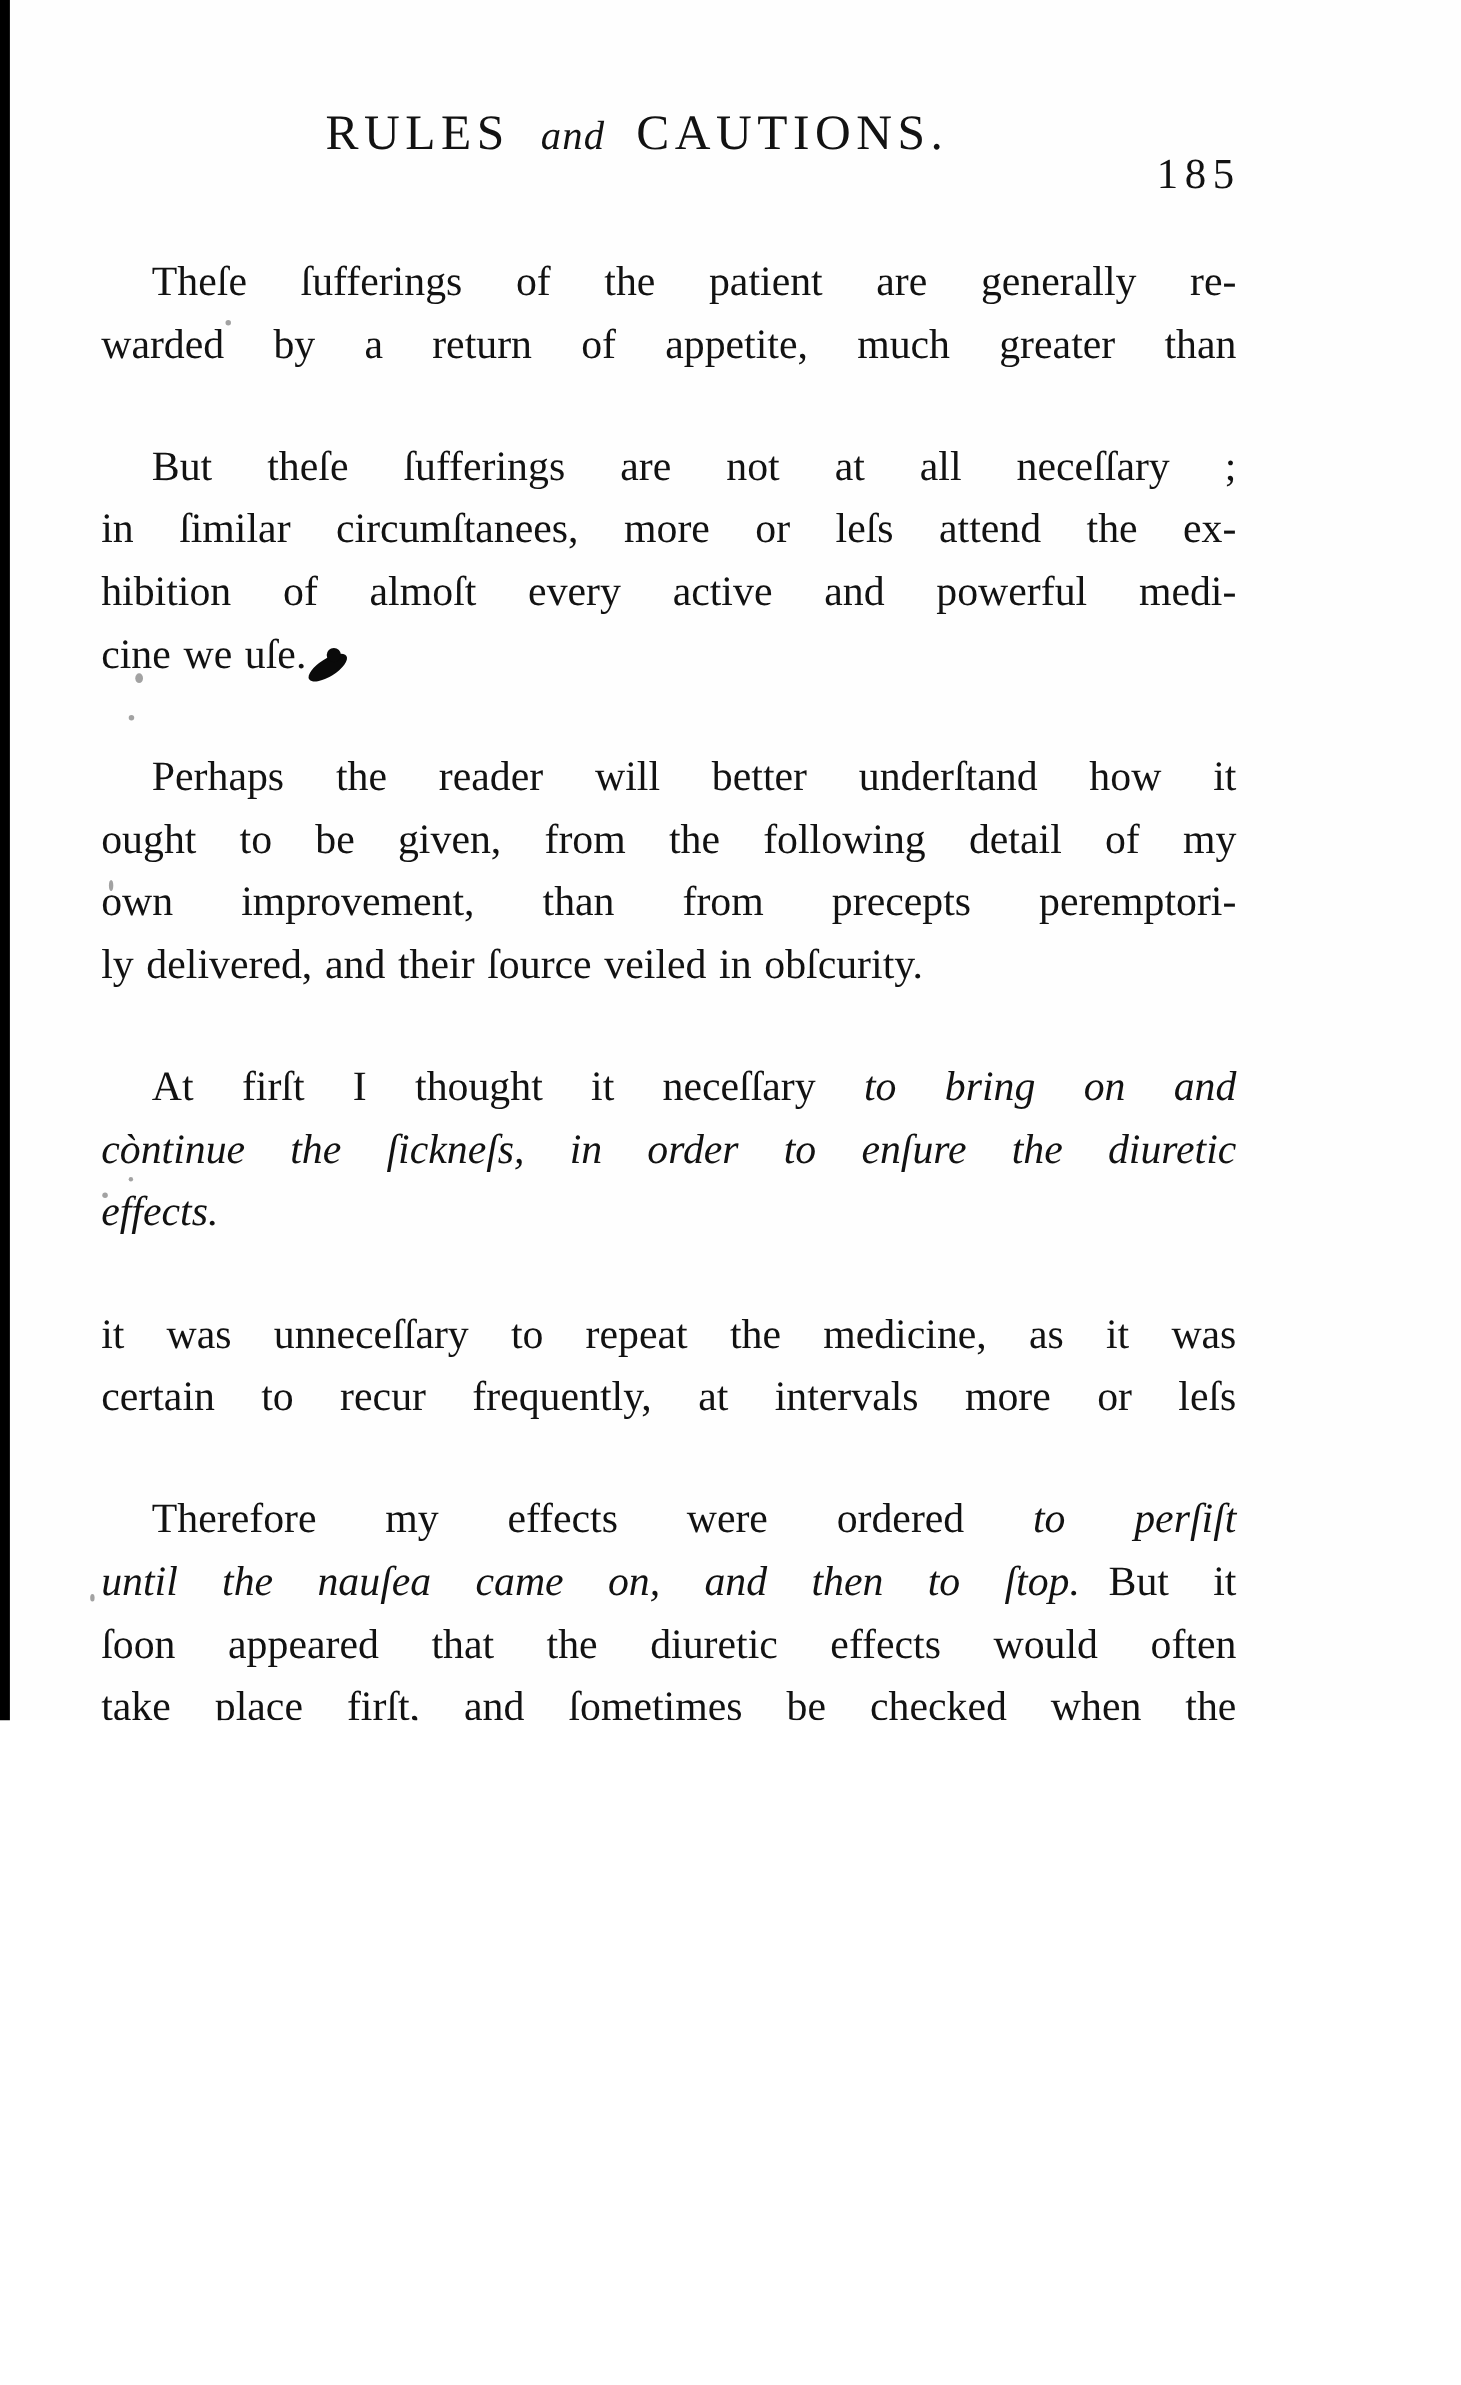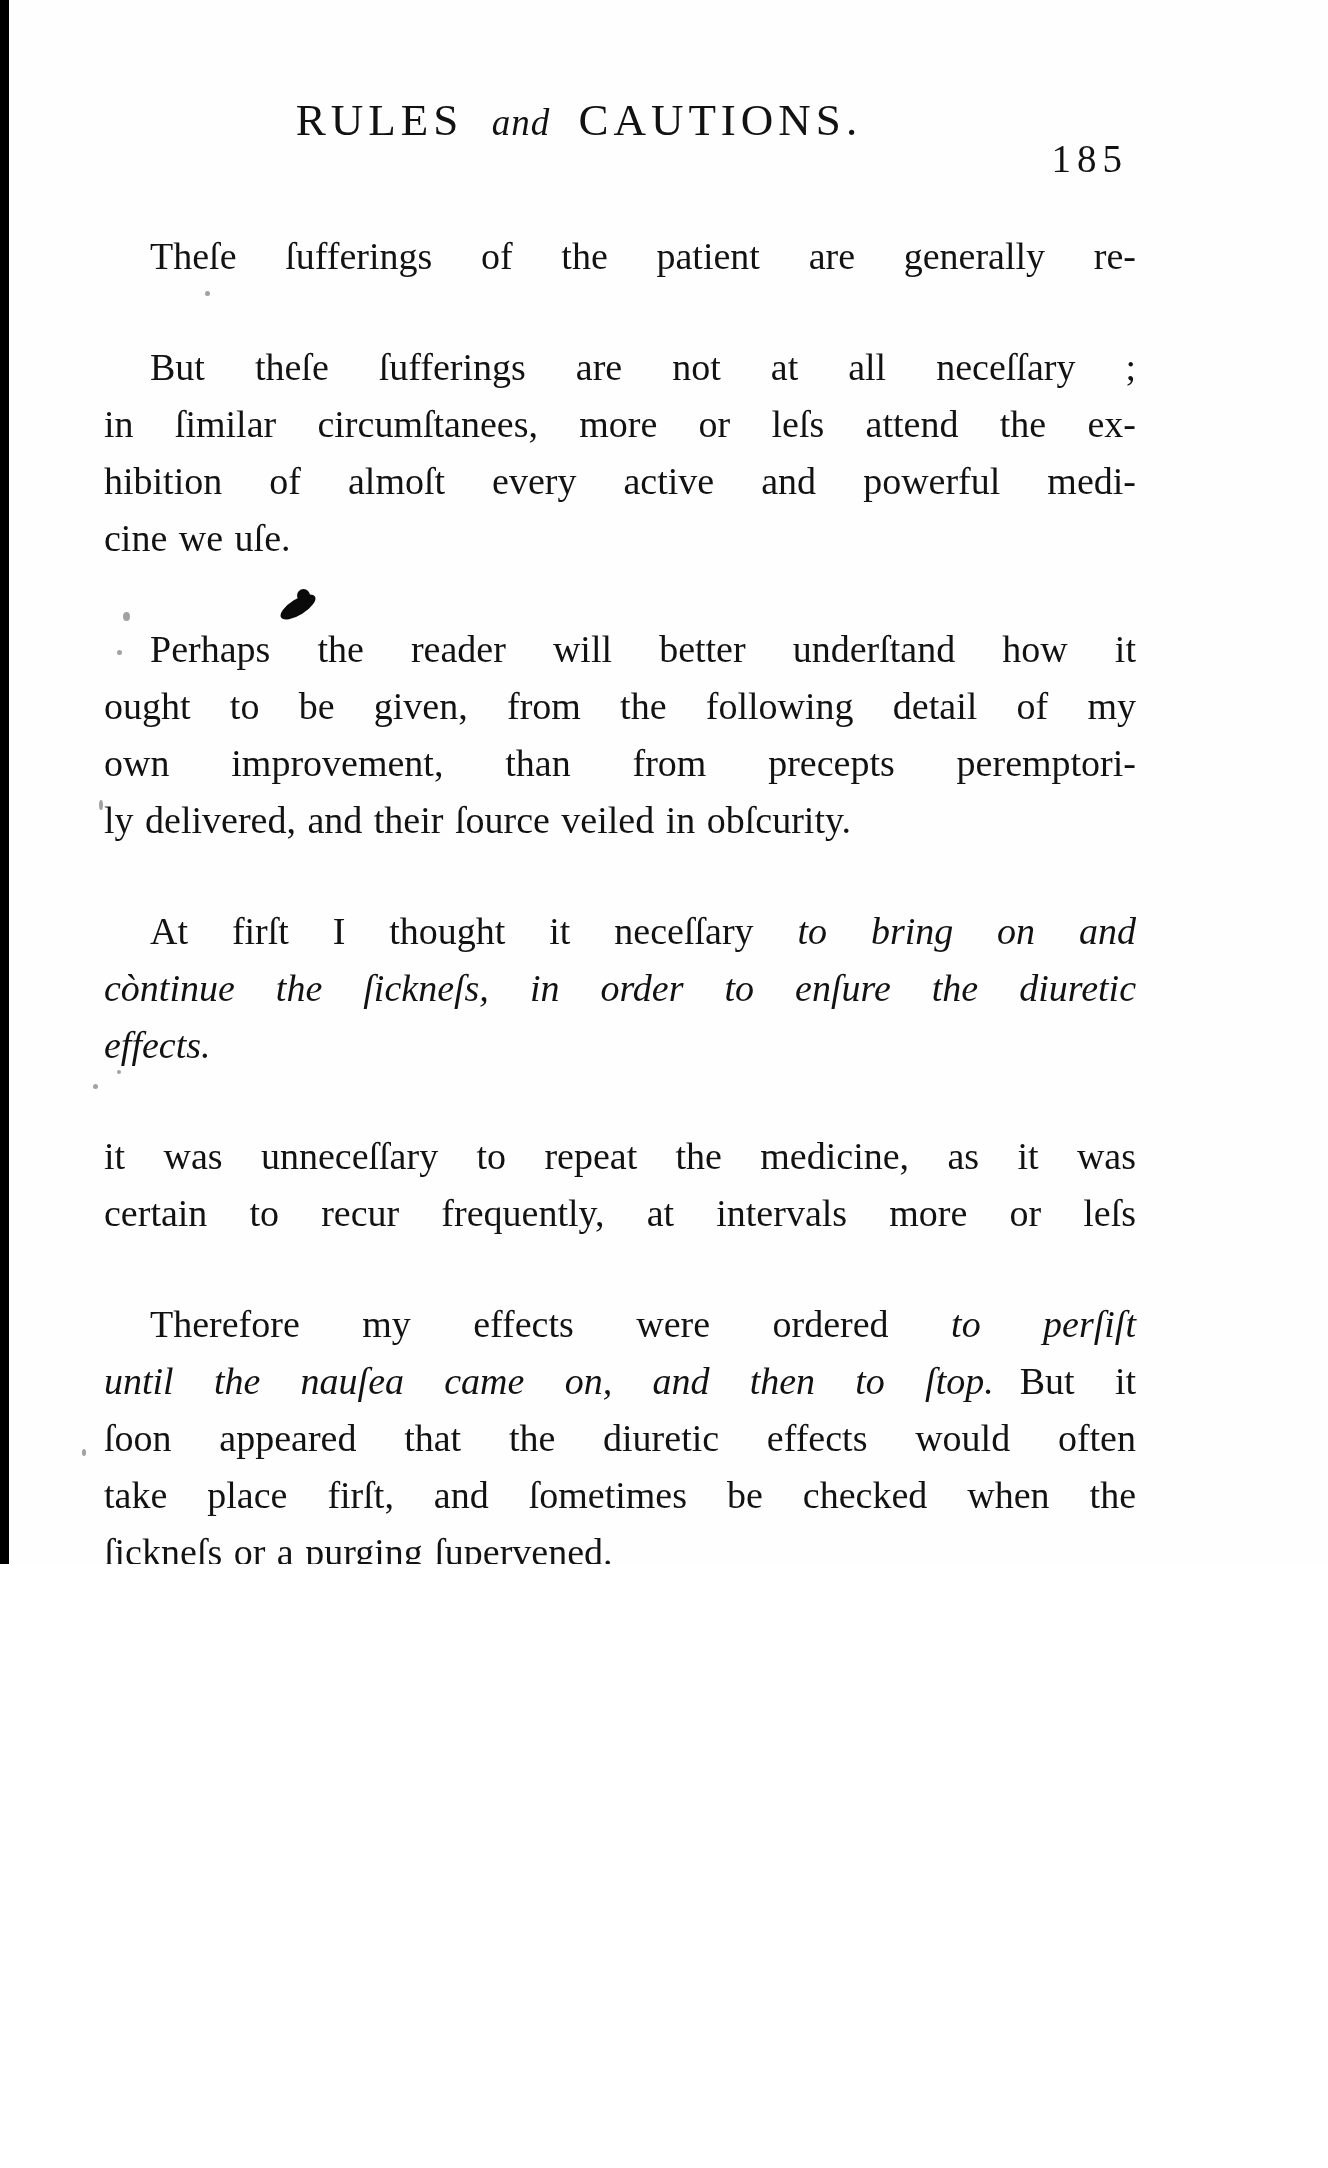--- a/index.html
+++ b/index.html
@@ -13,21 +13,21 @@
   }
   .scan-edge{position:absolute;left:0;top:0;width:9px;height:2168px;background:#000;}
   .content{position:absolute;left:88px;top:0;width:1032px;}
   .running-title{
     position:absolute;top:94px;left:0;width:100%;
     text-align:center;font-size:45px;letter-spacing:5px;white-space:nowrap;
     padding-right:50px;box-sizing:border-box;
   }
   .running-title .and{font-style:italic;font-size:37px;letter-spacing:1px;margin:0 12px;}
   .page-number{position:absolute;top:136px;right:-8px;font-size:39px;letter-spacing:6px;}
-  .bodytext{position:absolute;top:228px;left:16px;width:100%;font-size:38px;line-height:57px;word-spacing:2px;}
+  .bodytext{position:absolute;top:228px;left:4px;width:100%;font-size:38px;line-height:57px;word-spacing:2px;}
   .para{margin:0 0 54px 0;}
   .line{display:block;text-align:justify;text-align-last:justify;}
   .line.last{text-align-last:left;}
   .line.indent{text-indent:46px;}
   .it{font-style:italic;}
   .gap{margin-left:26px;}
   .catchword{text-align:right;margin-top:30px;padding-right:2px;font-size:27px;}
   .blot{position:absolute;background:#0a0a0a;border-radius:50%;}
   #blot1a{left:278px;top:599px;width:40px;height:16px;transform:rotate(-32deg);}
   #blot1b{left:297px;top:589px;width:13px;height:13px;}
@@ -56,20 +56,21 @@
       <span>RULES</span>
       <span class="and">and</span>
       <span>CAUTIONS.</span>
     </div>
     <div class="page-number">185</div>
 
     <div class="bodytext">
 
       <p class="para">
         <span class="line indent"><span>Theſe ſufferings of the patient are generally re-</span></span>
+        <span class="line"><span>warded by a return of appetite, much greater than</span></span>
       </p>
 
       <p class="para">
         <span class="line indent"><span>But theſe ſufferings are not at all neceſſary ;</span></span>
         <span class="line"><span>in ſimilar circumſtanees, more or leſs attend the ex-</span></span>
         <span class="line"><span>hibition of almoſt every active and powerful medi-</span></span>
         <span class="line last"><span>cine we uſe.</span></span>
       </p>
 
       <p class="para">

